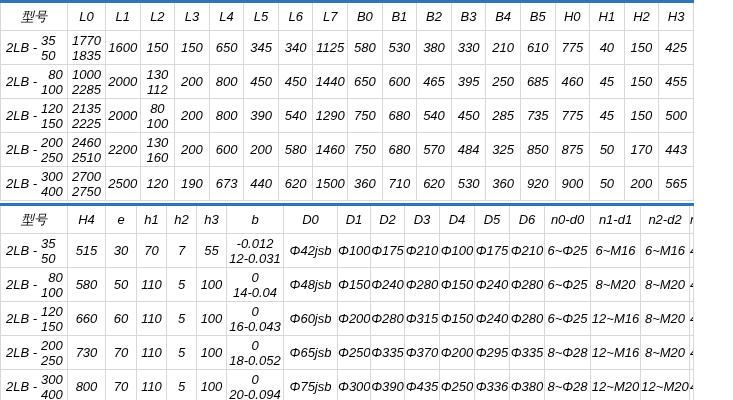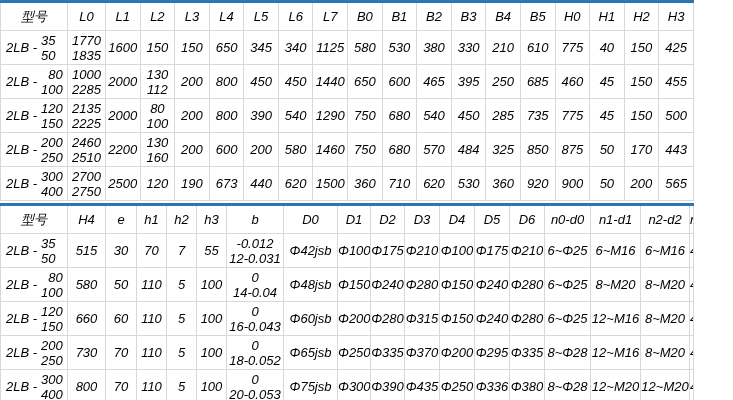--- a/index.html
+++ b/index.html
@@ -812,21 +812,21 @@
             <div>110</div>
           </td>
           <td>
             <div>5</div>
           </td>
           <td>
             <div>100</div>
           </td>
           <td>
             <div>0</div>
-            <div>20-0.053</div>
+            <div>20-0.094</div>
           </td>
           <td>
             <div>Φ75jsb</div>
           </td>
           <td>
             <div>Φ300</div>
           </td>
           <td>
             <div>Φ390</div>
           </td>

